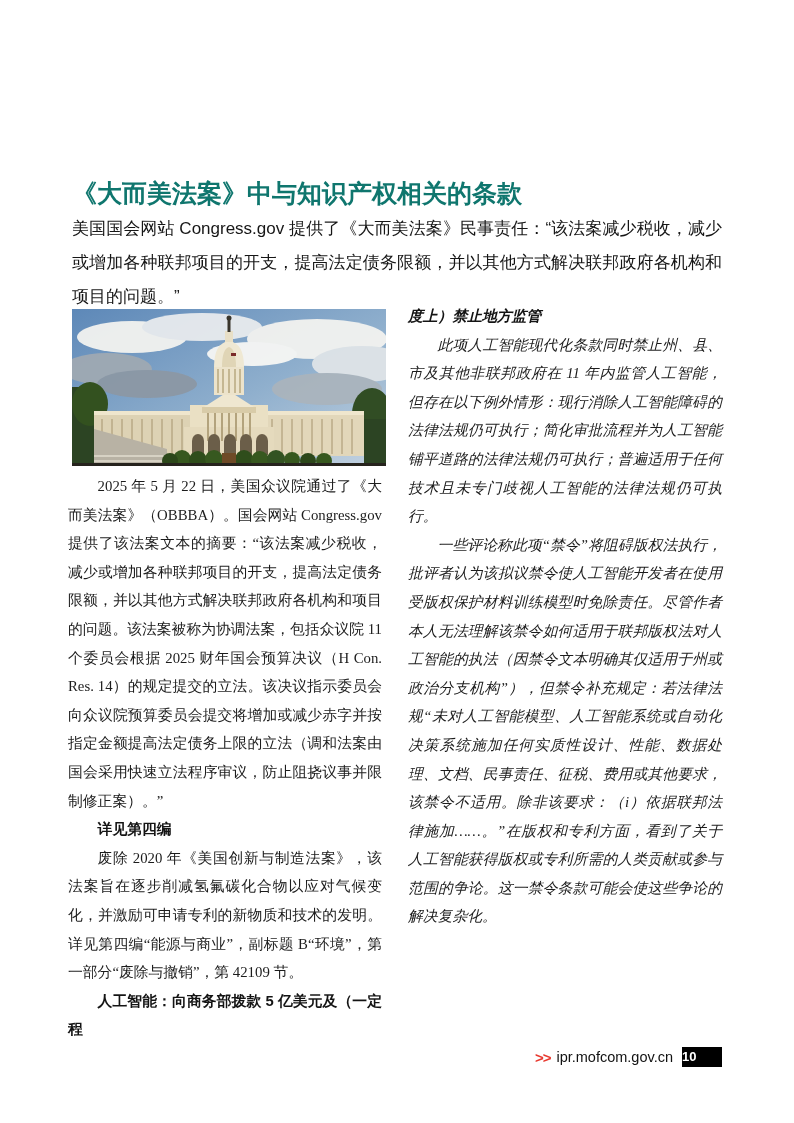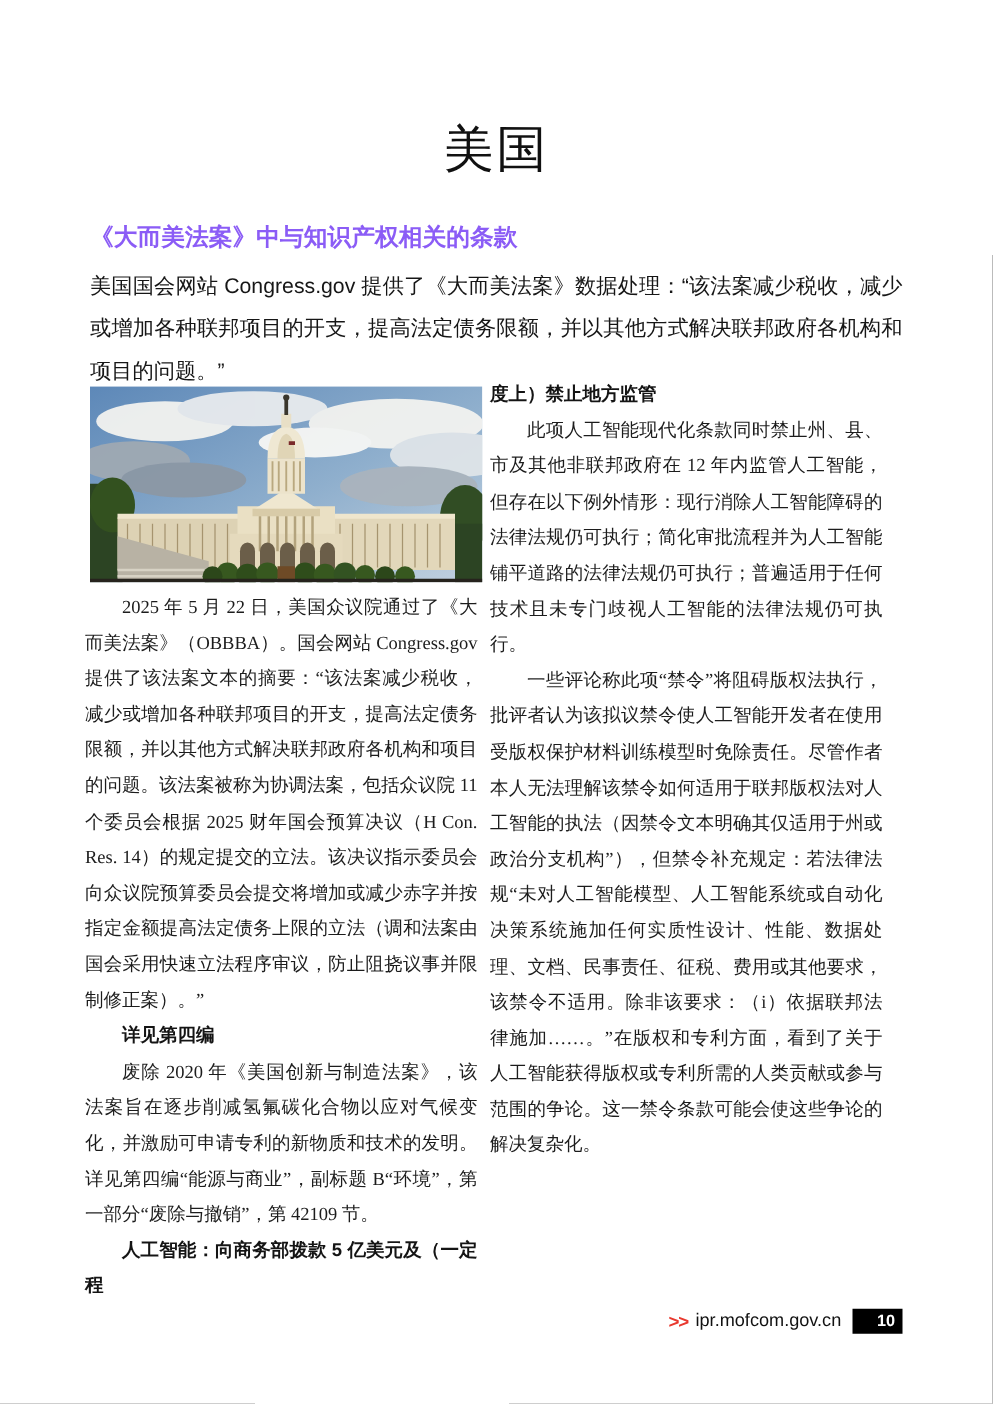--- a/index.html
+++ b/index.html
@@ -9,70 +9,69 @@
     font-family:"Liberation Sans","DejaVu Sans",sans-serif;
     color:#1a1a1a;
   }
   .page-title {
     position:absolute; top:92px; left:0; width:794px;
     text-align:center; font-size:40px; font-weight:400; letter-spacing:2px;
     color:#111;
   }
   .article-heading {
     position:absolute; top:177px; left:72px; width:650px;
-    font-size:19px; font-weight:700; color:#8b5cf6;
+    font-size:25px; font-weight:700; color:#0f766e;
   }
   .article-intro {
     position:absolute; top:212px; left:72px; width:650px;
     font-size:17px; line-height:34px; text-align:justify; color:#161616;
   }
   .photo {
     position:absolute; top:309px; left:72px; width:314px; height:157px;
     overflow:hidden;
   }
   .col {
     position:absolute; width:314px;
     font-family:"Liberation Serif","DejaVu Serif",serif;
     font-size:14.8px; line-height:28.6px; text-align:justify; color:#1c1c1c;
   }
   .col-left  { left:68px;  top:472px; height:560px; }
-  .col-right { left:392px; top:302px; height:730px; }
+  .col-right { left:408px; top:302px; height:730px;font-style:italic; }
   .col p { margin:0; padding:0; text-indent:2em; }
   .col p.subhead {
     font-family:"Liberation Sans","DejaVu Sans",sans-serif;
     font-weight:700; color:#141414;
   }
   .col p.noindent { text-indent:0; }
   .footer {
     position:absolute; top:1046px; left:72px; width:650px; height:22px;
     display:flex; align-items:center; justify-content:flex-end;
   }
   .footer .chevrons {
     color:#e8392f; font-weight:700; font-size:15px; margin-right:6px;
     letter-spacing:-1px;
   }
   .footer .site {
     font-weight:400; font-size:14.5px; color:#111; margin-right:9px;
   }
   .footer .page-num-box {
     background:#000; color:#fff; width:40px; height:20px;
     font-weight:700; font-size:13px; line-height:20px;
-    text-align:right; padding-right:6px; box-sizing:border-box;
+    padding-right:6px; box-sizing:border-box;
   }
 </style>
 </head>
 <body>
 
 <div class="page">
 
-  <div class="page-title">美国</div>
 
   <div class="article-heading">《大而美法案》中与知识产权相关的条款</div>
 
-  <div class="article-intro">美国国会网站 Congress.gov 提供了《大而美法案》数据处理：“该法案减少税收，减少或增加各种联邦项目的开支，提高法定债务限额，并以其他方式解决联邦政府各机构和项目的问题。”</div>
+  <div class="article-intro">美国国会网站 Congress.gov 提供了《大而美法案》民事责任：“该法案减少税收，减少或增加各种联邦项目的开支，提高法定债务限额，并以其他方式解决联邦政府各机构和项目的问题。”</div>
 
   <div class="photo">
     <svg width="314" height="157" viewBox="0 0 314 157" xmlns="http://www.w3.org/2000/svg">
       <defs>
         <linearGradient id="sky" x1="0" y1="0" x2="1" y2="1">
           <stop offset="0" stop-color="#5d88b8"></stop>
           <stop offset="0.55" stop-color="#8fafcd"></stop>
           <stop offset="1" stop-color="#c3d2e0"></stop>
         </linearGradient>
       </defs>
@@ -193,21 +192,21 @@
 
   <div class="col col-left">
     <p class="body">2025 年 5 月 22 日，美国众议院通过了《大而美法案》（OBBBA）。国会网站 Congress.gov 提供了该法案文本的摘要：“该法案减少税收，减少或增加各种联邦项目的开支，提高法定债务限额，并以其他方式解决联邦政府各机构和项目的问题。该法案被称为协调法案，包括众议院 11 个委员会根据 2025 财年国会预算决议（H Con. Res. 14）的规定提交的立法。该决议指示委员会向众议院预算委员会提交将增加或减少赤字并按指定金额提高法定债务上限的立法（调和法案由国会采用快速立法程序审议，防止阻挠议事并限制修正案）。”</p>
     <p class="subhead">详见第四编</p>
     <p class="body">废除 2020 年《美国创新与制造法案》，该法案旨在逐步削减氢氟碳化合物以应对气候变化，并激励可申请专利的新物质和技术的发明。详见第四编“能源与商业”，副标题 B“环境”，第一部分“废除与撤销”，第 42109 节。</p>
     <p class="subhead">人工智能：向商务部拨款 5 亿美元及（一定程</p>
   </div>
 
   <div class="col col-right">
     <p class="subhead noindent">度上）禁止地方监管</p>
-    <p class="body">此项人工智能现代化条款同时禁止州、县、市及其他非联邦政府在 12 年内监管人工智能，但存在以下例外情形：现行消除人工智能障碍的法律法规仍可执行；简化审批流程并为人工智能铺平道路的法律法规仍可执行；普遍适用于任何技术且未专门歧视人工智能的法律法规仍可执行。</p>
+    <p class="body">此项人工智能现代化条款同时禁止州、县、市及其他非联邦政府在 11 年内监管人工智能，但存在以下例外情形：现行消除人工智能障碍的法律法规仍可执行；简化审批流程并为人工智能铺平道路的法律法规仍可执行；普遍适用于任何技术且未专门歧视人工智能的法律法规仍可执行。</p>
     <p class="body">一些评论称此项“禁令”将阻碍版权法执行，批评者认为该拟议禁令使人工智能开发者在使用受版权保护材料训练模型时免除责任。尽管作者本人无法理解该禁令如何适用于联邦版权法对人工智能的执法（因禁令文本明确其仅适用于州或政治分支机构”），但禁令补充规定：若法律法规“未对人工智能模型、人工智能系统或自动化决策系统施加任何实质性设计、性能、数据处理、文档、民事责任、征税、费用或其他要求，该禁令不适用。除非该要求：（i）依据联邦法律施加……。”在版权和专利方面，看到了关于人工智能获得版权或专利所需的人类贡献或参与范围的争论。这一禁令条款可能会使这些争论的解决复杂化。</p>
   </div>
 
   <div class="footer">
     <span class="chevrons">&gt;&gt;</span>
     <span class="site">ipr.mofcom.gov.cn</span>
     <span class="page-num-box">10</span>
   </div>
 
 </div>

